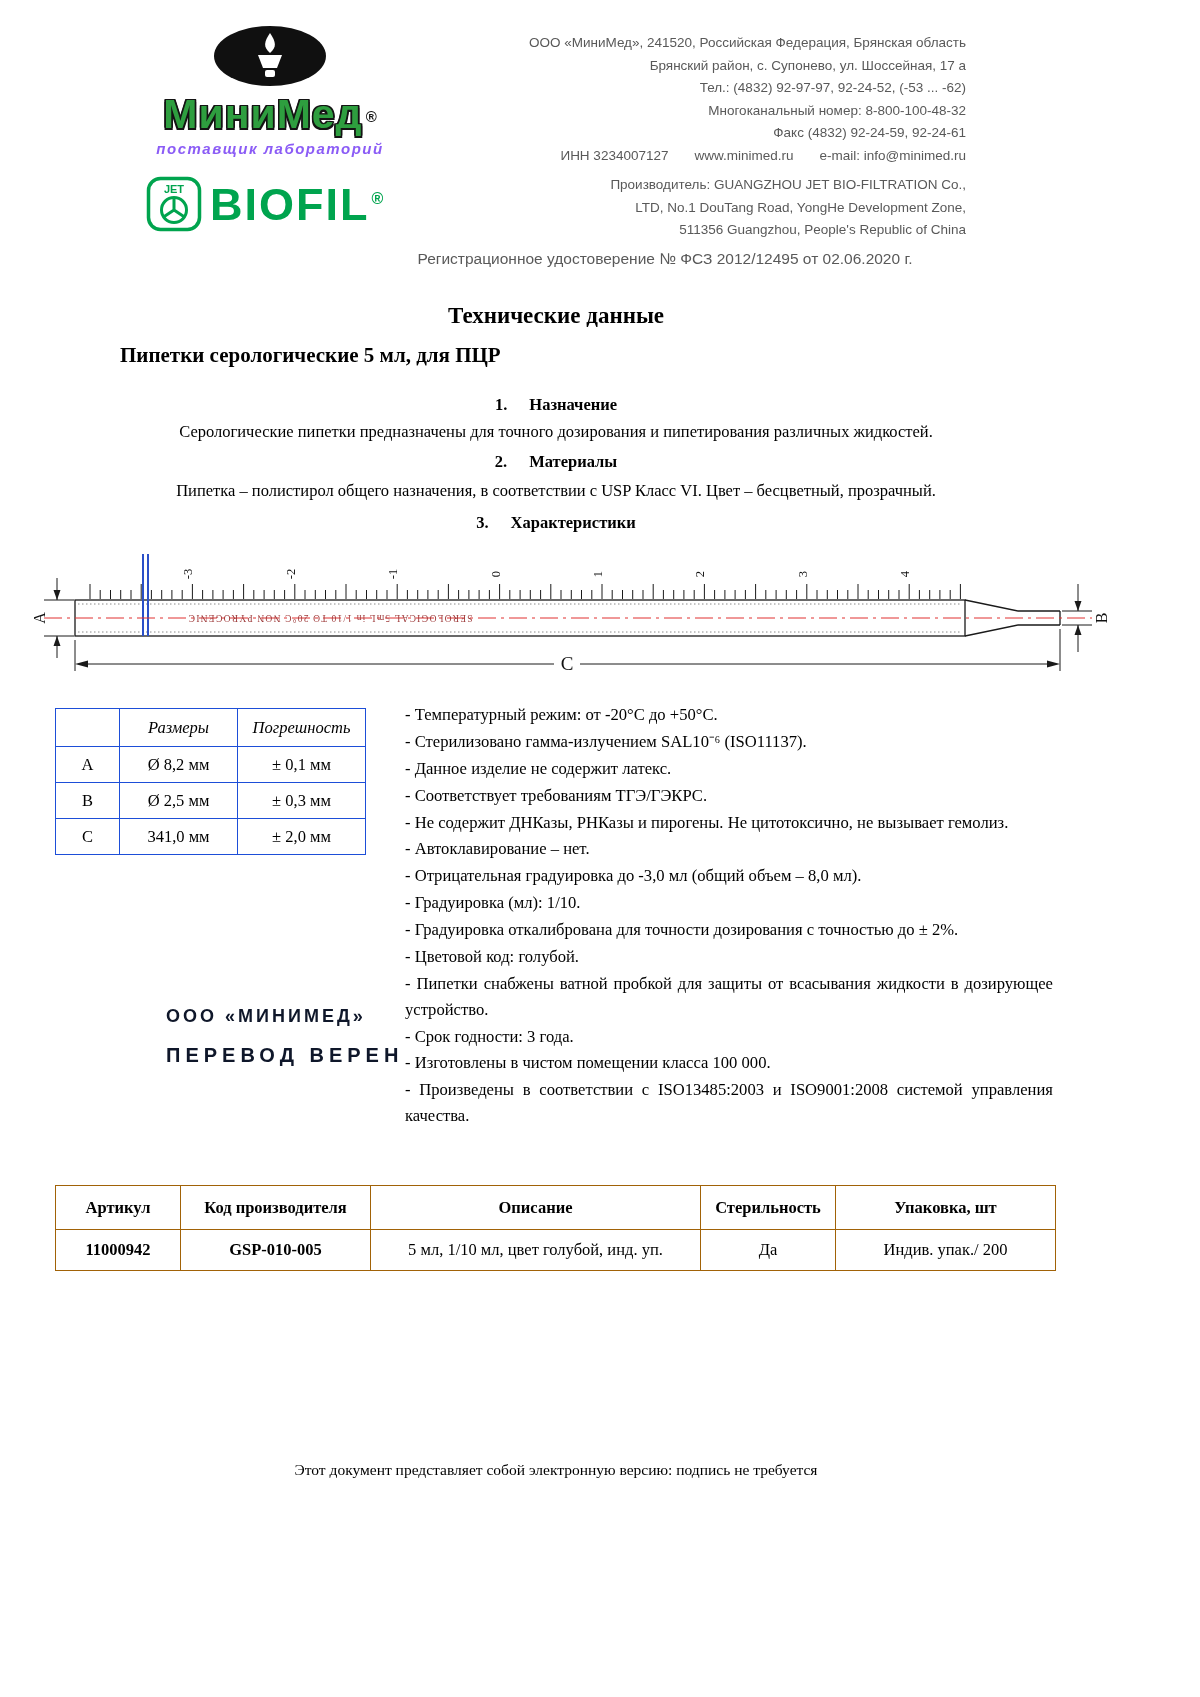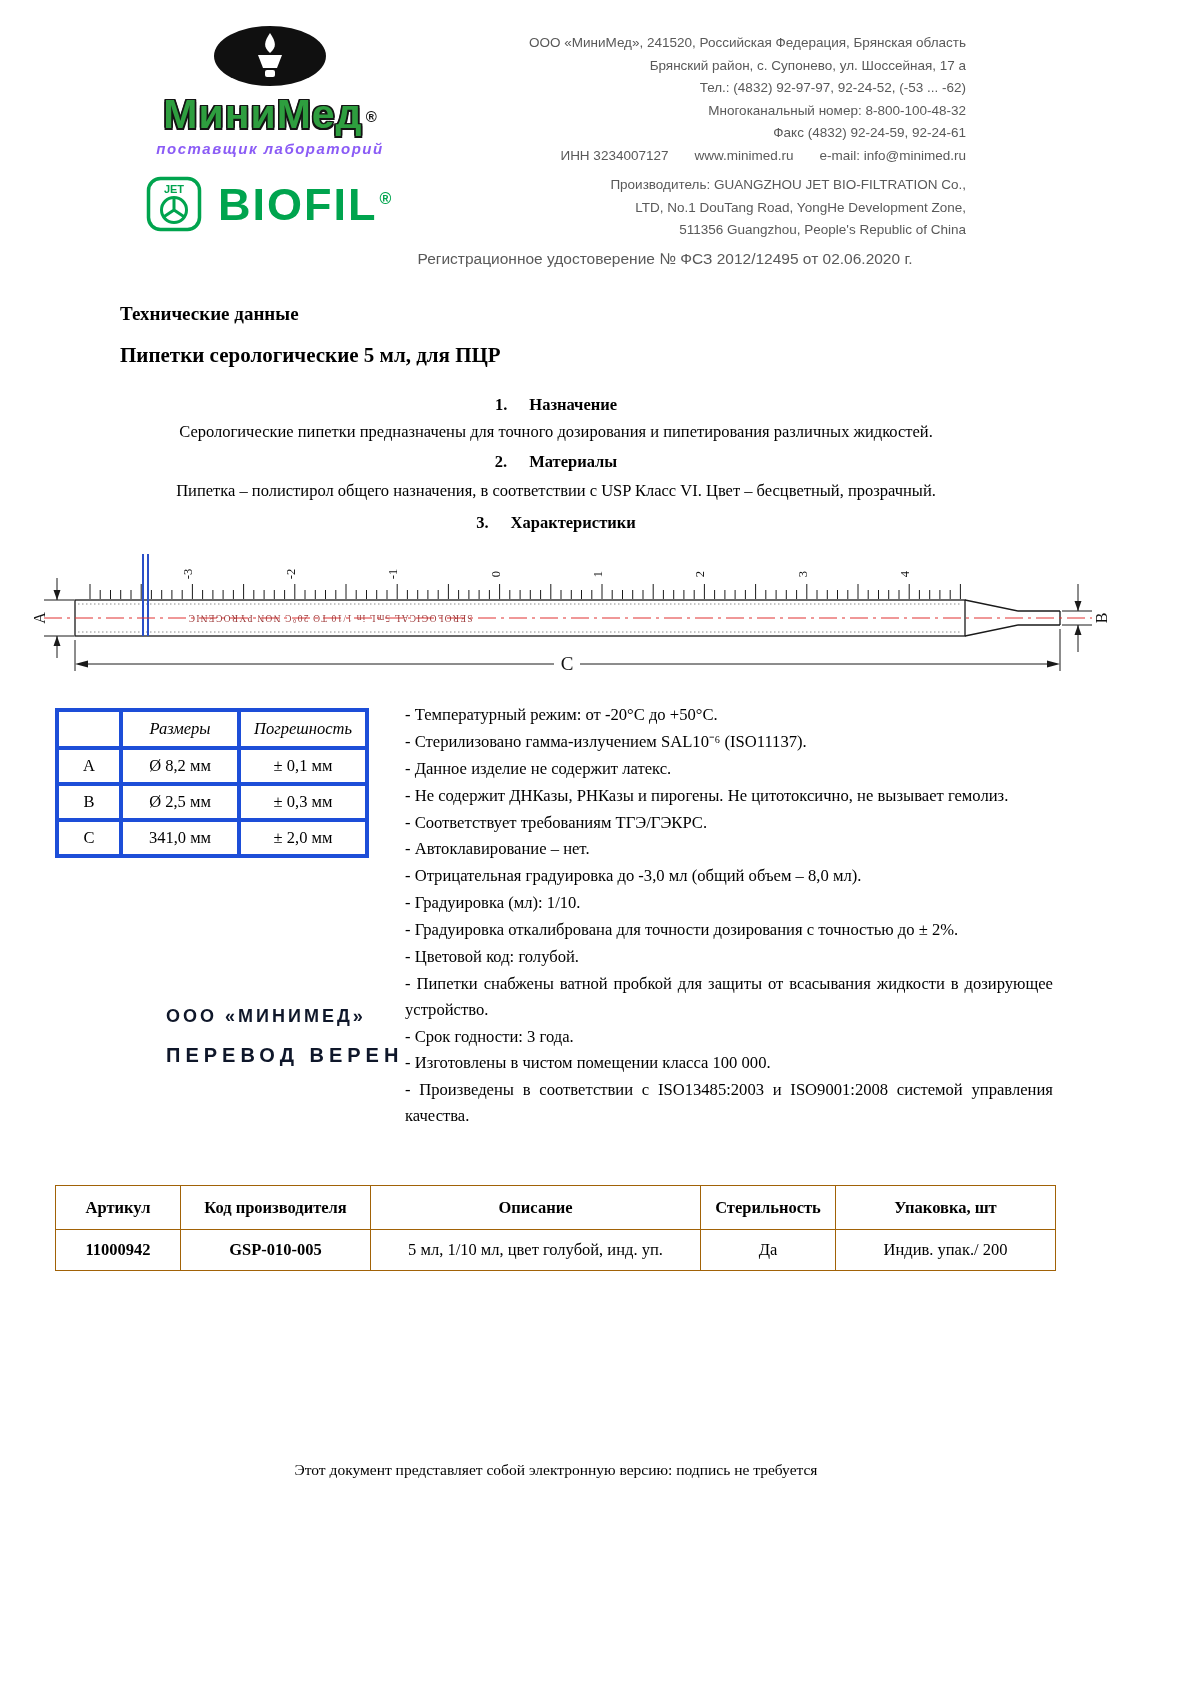--- a/index.html
+++ b/index.html
@@ -22,52 +22,52 @@
   .tagline { margin-top:5px; font-family:"Liberation Sans", sans-serif; font-weight:bold;
              font-style:italic; font-size:15px; color:#8b5cf6; letter-spacing:1.5px; }
 
   
   .contact-block { left:420px; top:32px; width:546px; text-align:right;
                    font-family:"Liberation Sans", sans-serif; font-size:13.5px;
                    line-height:22.5px; color:#595959; }
   .inn-line span + span { margin-left:26px; }
 
   
-  .biofil-logo { left:146px; top:176px; display:flex; align-items:center; gap:16px; }
+  .biofil-logo { left:146px; top:176px; display:flex; align-items:center; gap:8px; }
   .jet-text { font-family:"Liberation Sans", sans-serif; font-weight:bold; font-size:11px;
               fill:#00A44E; text-anchor:middle; }
   .biofil-word { font-family:"Liberation Sans", sans-serif; font-weight:bold; font-size:45px;
                  color:#00A44E; letter-spacing:2px; line-height:1; white-space:nowrap; }
   .biofil-reg { font-size:16px; vertical-align:super; margin-left:2px; }
   .manufacturer-block { left:420px; top:174px; width:546px; text-align:right;
                         font-family:"Liberation Sans", sans-serif; font-size:13.5px;
                         line-height:22.5px; color:#595959; }
   .registration { left:165px; top:250px; width:1000px; text-align:center;
                   font-family:"Liberation Sans", sans-serif; font-size:15.5px; color:#595959; }
 
   
-  .doc-type { left:120px; top:303px; width:872px; text-align:left; font-weight:bold; font-size:19px; }
+  .doc-type { left:120px; top:303px; width:872px; text-align:center; font-weight:bold; font-size:23px; }
   .product-title { left:120px; top:343px; width:872px; text-align:left; font-weight:bold; font-size:21px; }
   .sec-head { left:120px; width:872px; text-align:center; font-weight:bold; font-size:16.5px; }
   .sh1 { top:395px; } .sh2 { top:452px; } .sh3 { top:513px; }
   .sec-num { margin-right:22px; }
   .sec-body { left:120px; width:872px; text-align:center; font-size:16.5px; }
   .sb1 { top:422px; } .sb2 { top:481px; }
 
   
   .pipette { left:30px; top:540px; }
   .pipette text { font-family:"Liberation Serif", serif; }
   .grad { font-size:12.5px; text-anchor:middle; fill:#111; }
   .dimlabel { font-size:16px; text-anchor:middle; fill:#111; }
   .clabel { font-size:19px; }
   .tube-text { font-size:9.5px; fill:#9E3A3A; text-anchor:middle; letter-spacing:1.2px; }
 
   
   .dims-table { left:55px; top:708px; border-collapse:collapse; font-size:16.5px; text-align:center; }
-  .dims-table th, .dims-table td { border:4px solid #1d4ed8; }
+  .dims-table th, .dims-table td { border:1px solid #1d4ed8; }
   .dims-table th { font-weight:normal; font-style:italic; height:38px; }
   .dims-table td { height:36px; }
   .c0 { width:64px; } .c1 { width:118px; } .c2 { width:128px; }
 
   
   .char-list { left:405px; top:702px; width:648px; font-size:16.6px; line-height:1.56; text-align:justify; }
   .char-item { margin-bottom:1px; }
 
   
   .stamp { left:166px; top:1006px; font-family:"Liberation Sans", sans-serif;
@@ -326,22 +326,22 @@
       <td>341,0 мм</td>
       <td>± 2,0 мм</td>
     </tr>
   </tbody>
     </table>
 
   <div class="char-list">
     <div class="char-item">- Температурный режим: от -20°С до +50°С.</div>
     <div class="char-item">- Стерилизовано гамма-излучением SAL10⁻⁶ (ISO11137).</div>
     <div class="char-item">- Данное изделие не содержит латекс.</div>
+    <div class="char-item">- Соответствует требованиям ТГЭ/ГЭКРС.</div>
     <div class="char-item">- Не содержит ДНКазы, РНКазы и пирогены. Не цитотоксично, не вызывает гемолиз.</div>
-    <div class="char-item">- Соответствует требованиям ТГЭ/ГЭКРС.</div>
     <div class="char-item">- Автоклавирование – нет.</div>
     <div class="char-item">- Отрицательная градуировка до -3,0 мл (общий объем – 8,0 мл).</div>
     <div class="char-item">- Градуировка (мл): 1/10.</div>
     <div class="char-item">- Градуировка откалибрована для точности дозирования с точностью до ± 2%.</div>
     <div class="char-item">- Цветовой код: голубой.</div>
     <div class="char-item">- Пипетки снабжены ватной пробкой для защиты от всасывания жидкости в дозирующее устройство.</div>
     <div class="char-item">- Срок годности: 3 года.</div>
     <div class="char-item">- Изготовлены в чистом помещении класса 100 000.</div>
     <div class="char-item">- Произведены в соответствии с ISO13485:2003 и ISO9001:2008 системой управления качества.</div>
   </div>

